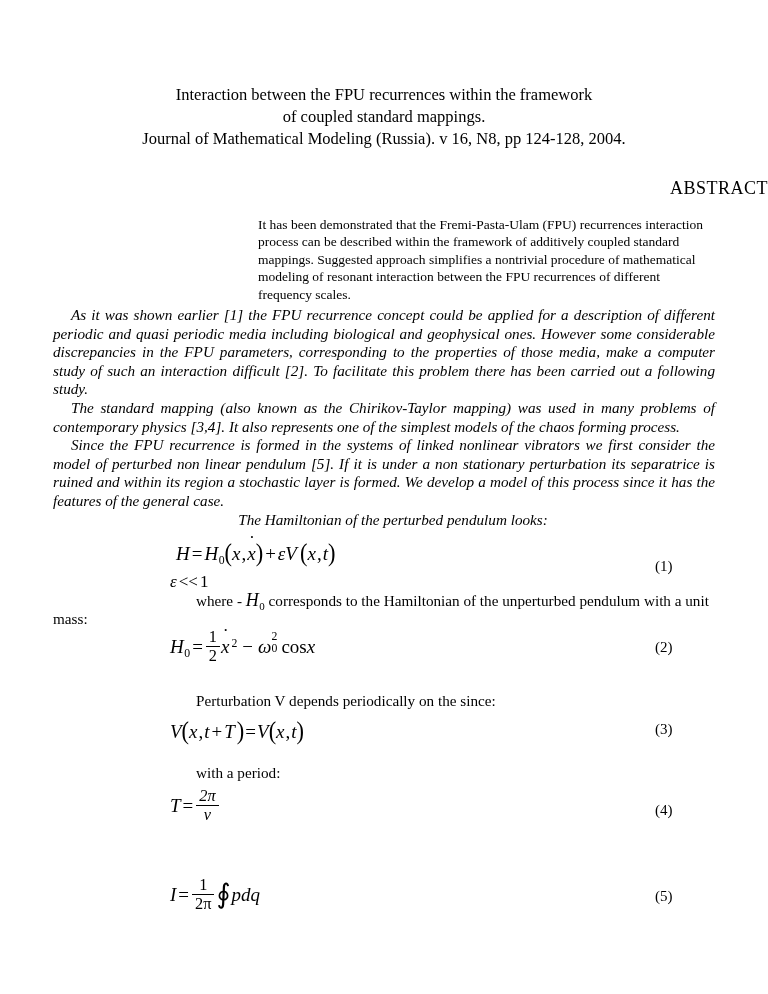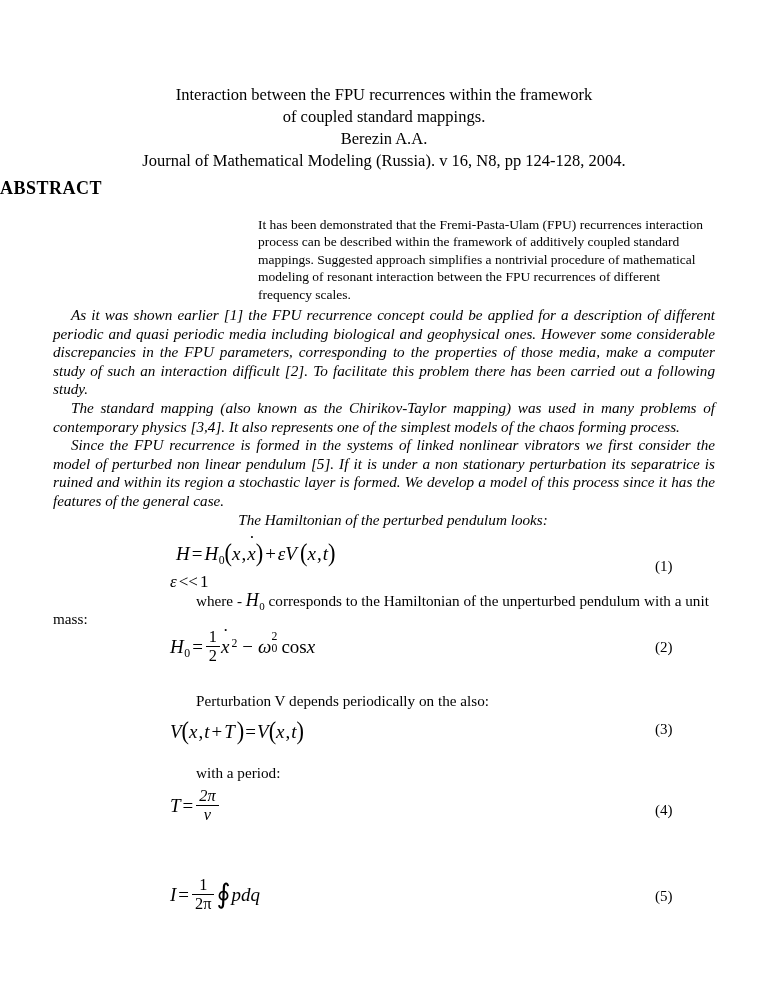--- a/index.html
+++ b/index.html
@@ -38,24 +38,23 @@
     line-height: 22px;
     white-space: pre;
   }
 
   
   .abstract-heading {
     position: absolute;
     left: 0;
     top: 178px;
     width: 768px;
-    text-align: left;
+    text-align: right;
     font-size: 18px;
     letter-spacing: 0.5px;
-    font-weight: bold;
   }
   .abstract-body {
     position: absolute;
     left: 258px;
     top: 216px;
     width: 455px;
     font-size: 13.5px;
     line-height: 17.4px;
     text-align: left;
   }
@@ -189,21 +188,20 @@
   .greek { font-style: italic; }
 </style>
 </head>
 <body>
 
 <div class="page">
 
   <div class="title-block">
     <div class="title-line">Interaction between the FPU recurrences within the framework</div>
     <div class="title-line">of coupled standard mappings.</div>
-    <div class="title-line">Berezin A.A.</div>
     <div class="title-line">Journal of Mathematical Modeling (Russia). v 16, N8, pp 124-128, 2004.</div>
   </div>
 
   <div class="abstract-heading">ABSTRACT</div>
   <div class="abstract-body">It has been demonstrated  that the Fremi-Pasta-Ulam (FPU)  recurrences interaction process can be described within the framework of additively coupled standard mappings. Suggested approach simplifies a nontrivial procedure of mathematical modeling of resonant interaction between the FPU recurrences of different frequency scales.</div>
 
   <div class="body-wrap">
     <p class="para">As it was shown earlier [1] the FPU recurrence concept could be applied for a description of different periodic and quasi periodic media including biological and geophysical ones. However some considerable discrepancies in the FPU parameters, corresponding to the properties of those media, make a computer study of such an  interaction difficult [2]. To facilitate this problem there has been carried out a following study.</p>
     <p class="para">The standard mapping (also known as the Chirikov-Taylor mapping) was used in many problems of contemporary physics [3,4]. It also represents one of the simplest models of the chaos forming process.</p>
     <p class="para">Since the FPU recurrence is formed in the systems of linked nonlinear vibrators we first consider the model of perturbed non linear pendulum [5]. If it is under a non stationary perturbation its separatrice is ruined and within its region a stochastic layer is formed. We develop a model of this process since it has the features of the general case.</p>
@@ -225,21 +223,21 @@
   </div>
   <div class="note" style="left:53px; top:610px;">mass:</div>
 
   <div class="eqrow" style="top:631px;">
     <div class="eqbody" style="left:170px; top:0px;">
       <span class="mi">H</span><span class="sub">0</span><span class="mo">=</span><span class="frac"><span class="num">1</span><span class="den">2</span></span><span class="dotover mi">x</span><span class="sup" style="padding-left:2px;">2</span><span class="mo" style="padding:0 5px;">−</span><span class="greek">ω</span><span class="subsup"><span class="s-up">2</span><span class="s-dn">0</span></span><span class="mn" style="padding-left:4px;">cos</span><span class="mi">x</span>
     </div>
     <div class="eqnum" style="top:8px;">(2)</div>
   </div>
 
-  <div class="note" style="left:196px; top:692px;">Perturbation V depends periodically on the also:</div>
+  <div class="note" style="left:196px; top:692px;">Perturbation V depends periodically on the since:</div>
 
   <div class="eqrow" style="top:718px;">
     <div class="eqbody" style="left:170px; top:0px;">
       <span class="mi">V</span><span class="paren">(</span><span class="mi">x</span><span class="mo" style="padding:0 1px;">,</span><span class="mi">t</span><span class="mo">+</span><span class="mi">T</span><span class="paren" style="padding-left:2px;">)</span><span class="mo" style="padding:0 1px;">=</span><span class="mi">V</span><span class="paren">(</span><span class="mi">x</span><span class="mo" style="padding:0 1px;">,</span><span class="mi">t</span><span class="paren">)</span>
     </div>
     <div class="eqnum" style="top:3px;">(3)</div>
   </div>
 
   <div class="note" style="left:196px; top:764px;">with a period:</div>
 

